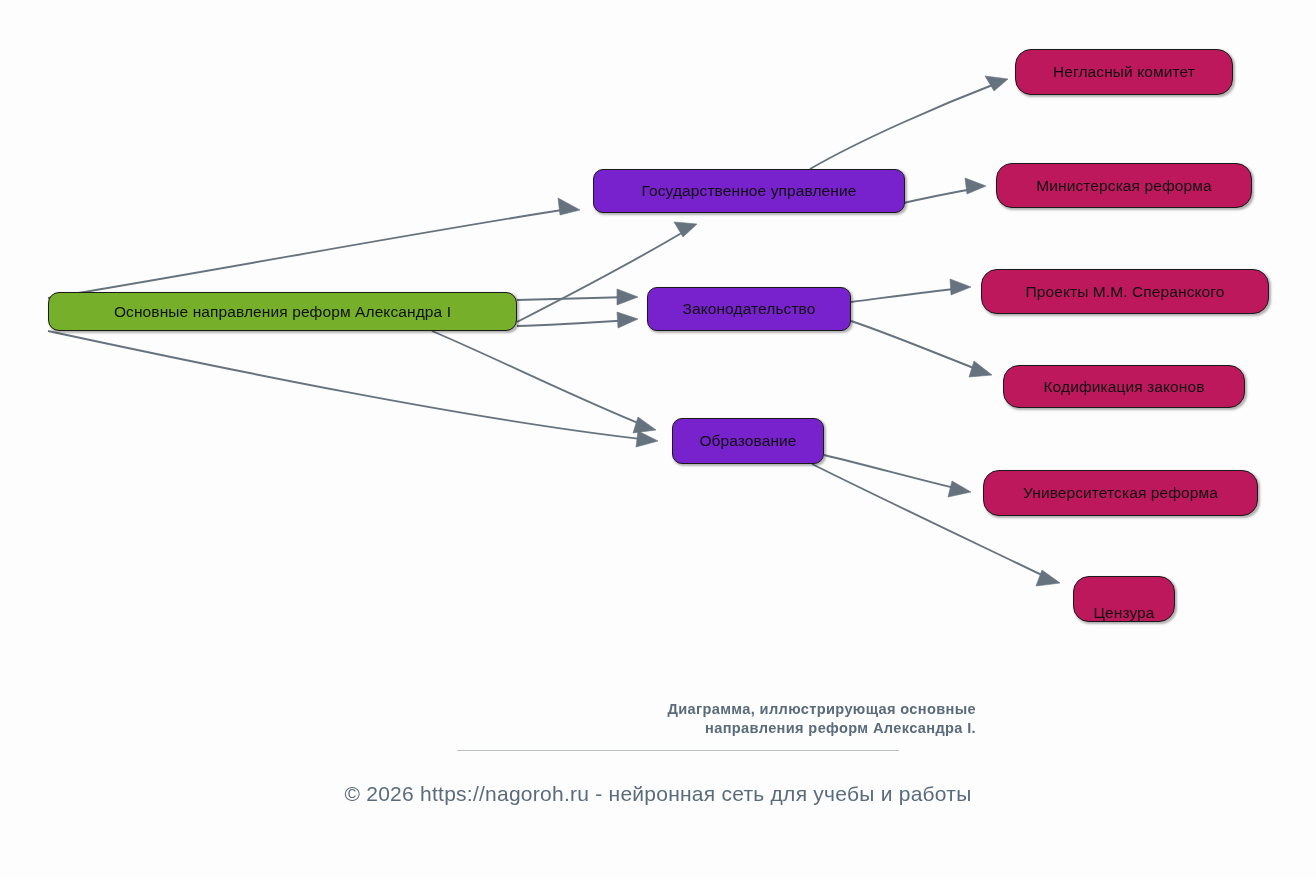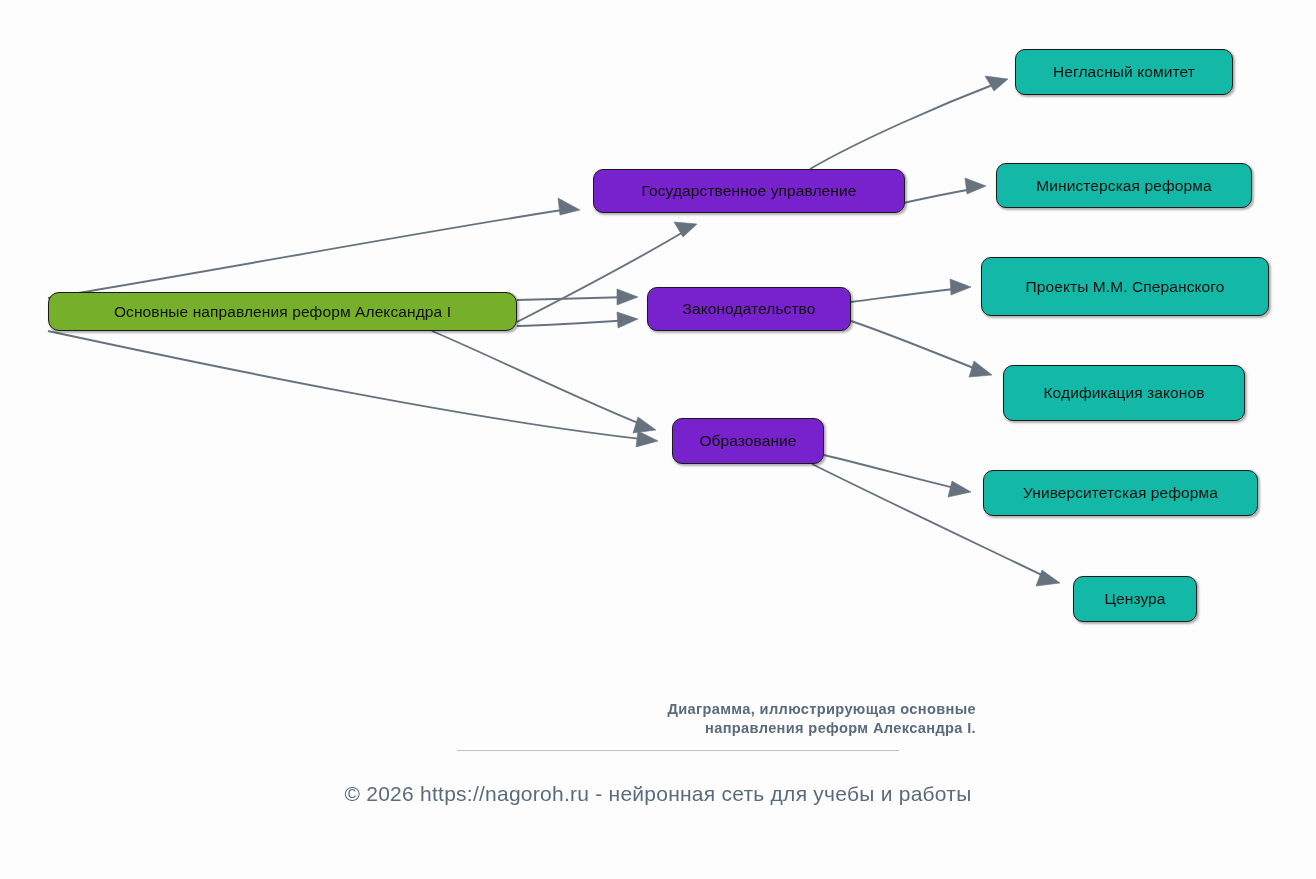--- a/index.html
+++ b/index.html
@@ -60,21 +60,22 @@
     box-shadow: 1.5px 1.5px 2.2px rgba(0,0,0,0.30);
   }
   .node-root {
     background: #76b02a;
     border-radius: 11px;
   }
   .node-branch {
     background: #7722cc;
   }
   .node-leaf {
-    background: #14b8a6;
+    background: #be185d;
+    border-radius: 16px;
   }
 
   #caption-block {
     position: absolute;
     left: 380px;
     top: 700px;
     width: 596px;
     text-align: right;
   }
   #caption-text {
@@ -146,30 +147,30 @@
       </div>
       <div class="node node-branch" style="left: 672px; top: 418px; width: 152px; height: 46px;">
         <span>Образование</span>
       </div>
       <div class="node node-leaf" style="left: 1015px; top: 49px; width: 218px; height: 46px;">
         <span>Негласный комитет</span>
       </div>
       <div class="node node-leaf" style="left: 996px; top: 163px; width: 256px; height: 45px; justify-content: center;">
         <span>Министерская реформа</span>
       </div>
-      <div class="node node-leaf" style="left: 981px; top: 257px; width: 288px; height: 59px;">
+      <div class="node node-leaf" style="left: 981px; top: 269px; width: 288px; height: 45px;">
         <span>Проекты М.М. Сперанского</span>
       </div>
-      <div class="node node-leaf" style="left: 1003px; top: 365px; width: 242px; height: 56px;">
+      <div class="node node-leaf" style="left: 1003px; top: 365px; width: 242px; height: 43px;">
         <span>Кодификация законов</span>
       </div>
       <div class="node node-leaf" style="left: 983px; top: 470px; width: 275px; height: 46px;">
         <span>Университетская реформа</span>
       </div>
-      <div class="node node-leaf" style="left: 1073px; top: 576px; width: 124px; height: 46px;">
+      <div class="node node-leaf" style="left: 1073px; top: 576px; width: 102px; height: 46px; align-items: flex-end;">
         <span>Цензура</span>
       </div>
     </div>
 
 </div>
 
 <div id="caption-block">
   <div id="caption-text">Диаграмма, иллюстрирующая основные
 направления реформ Александра I.</div>
   <div id="caption-rule"></div>

